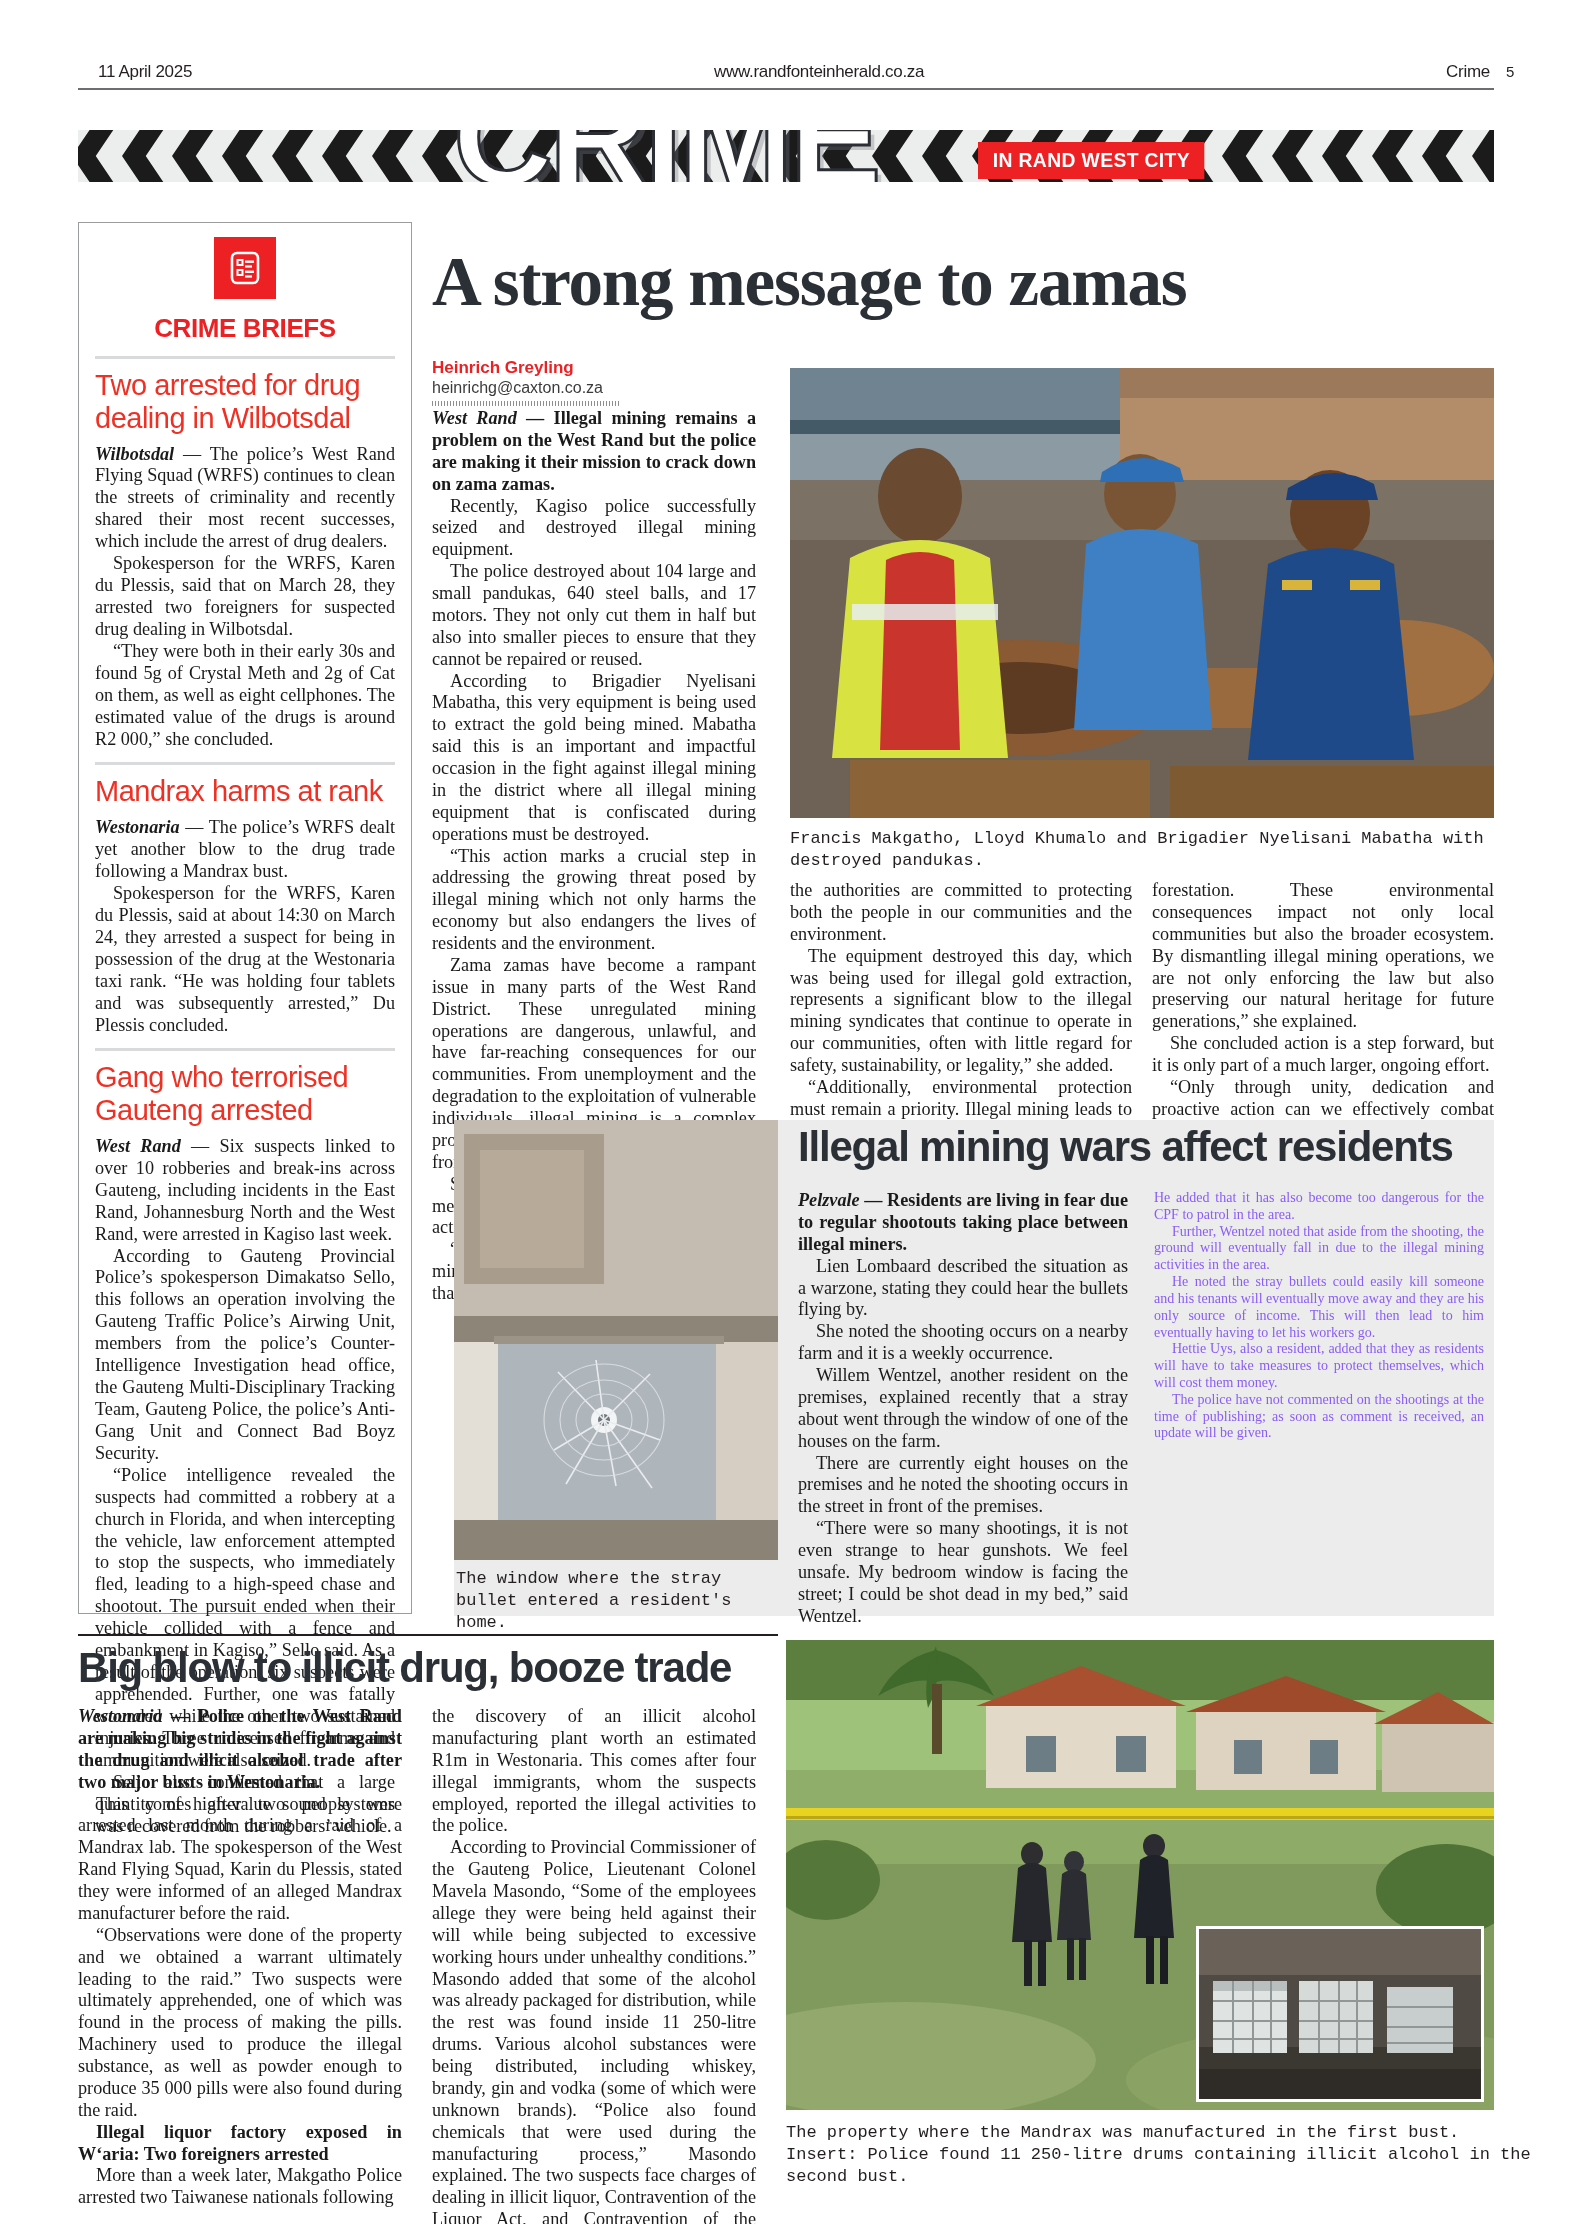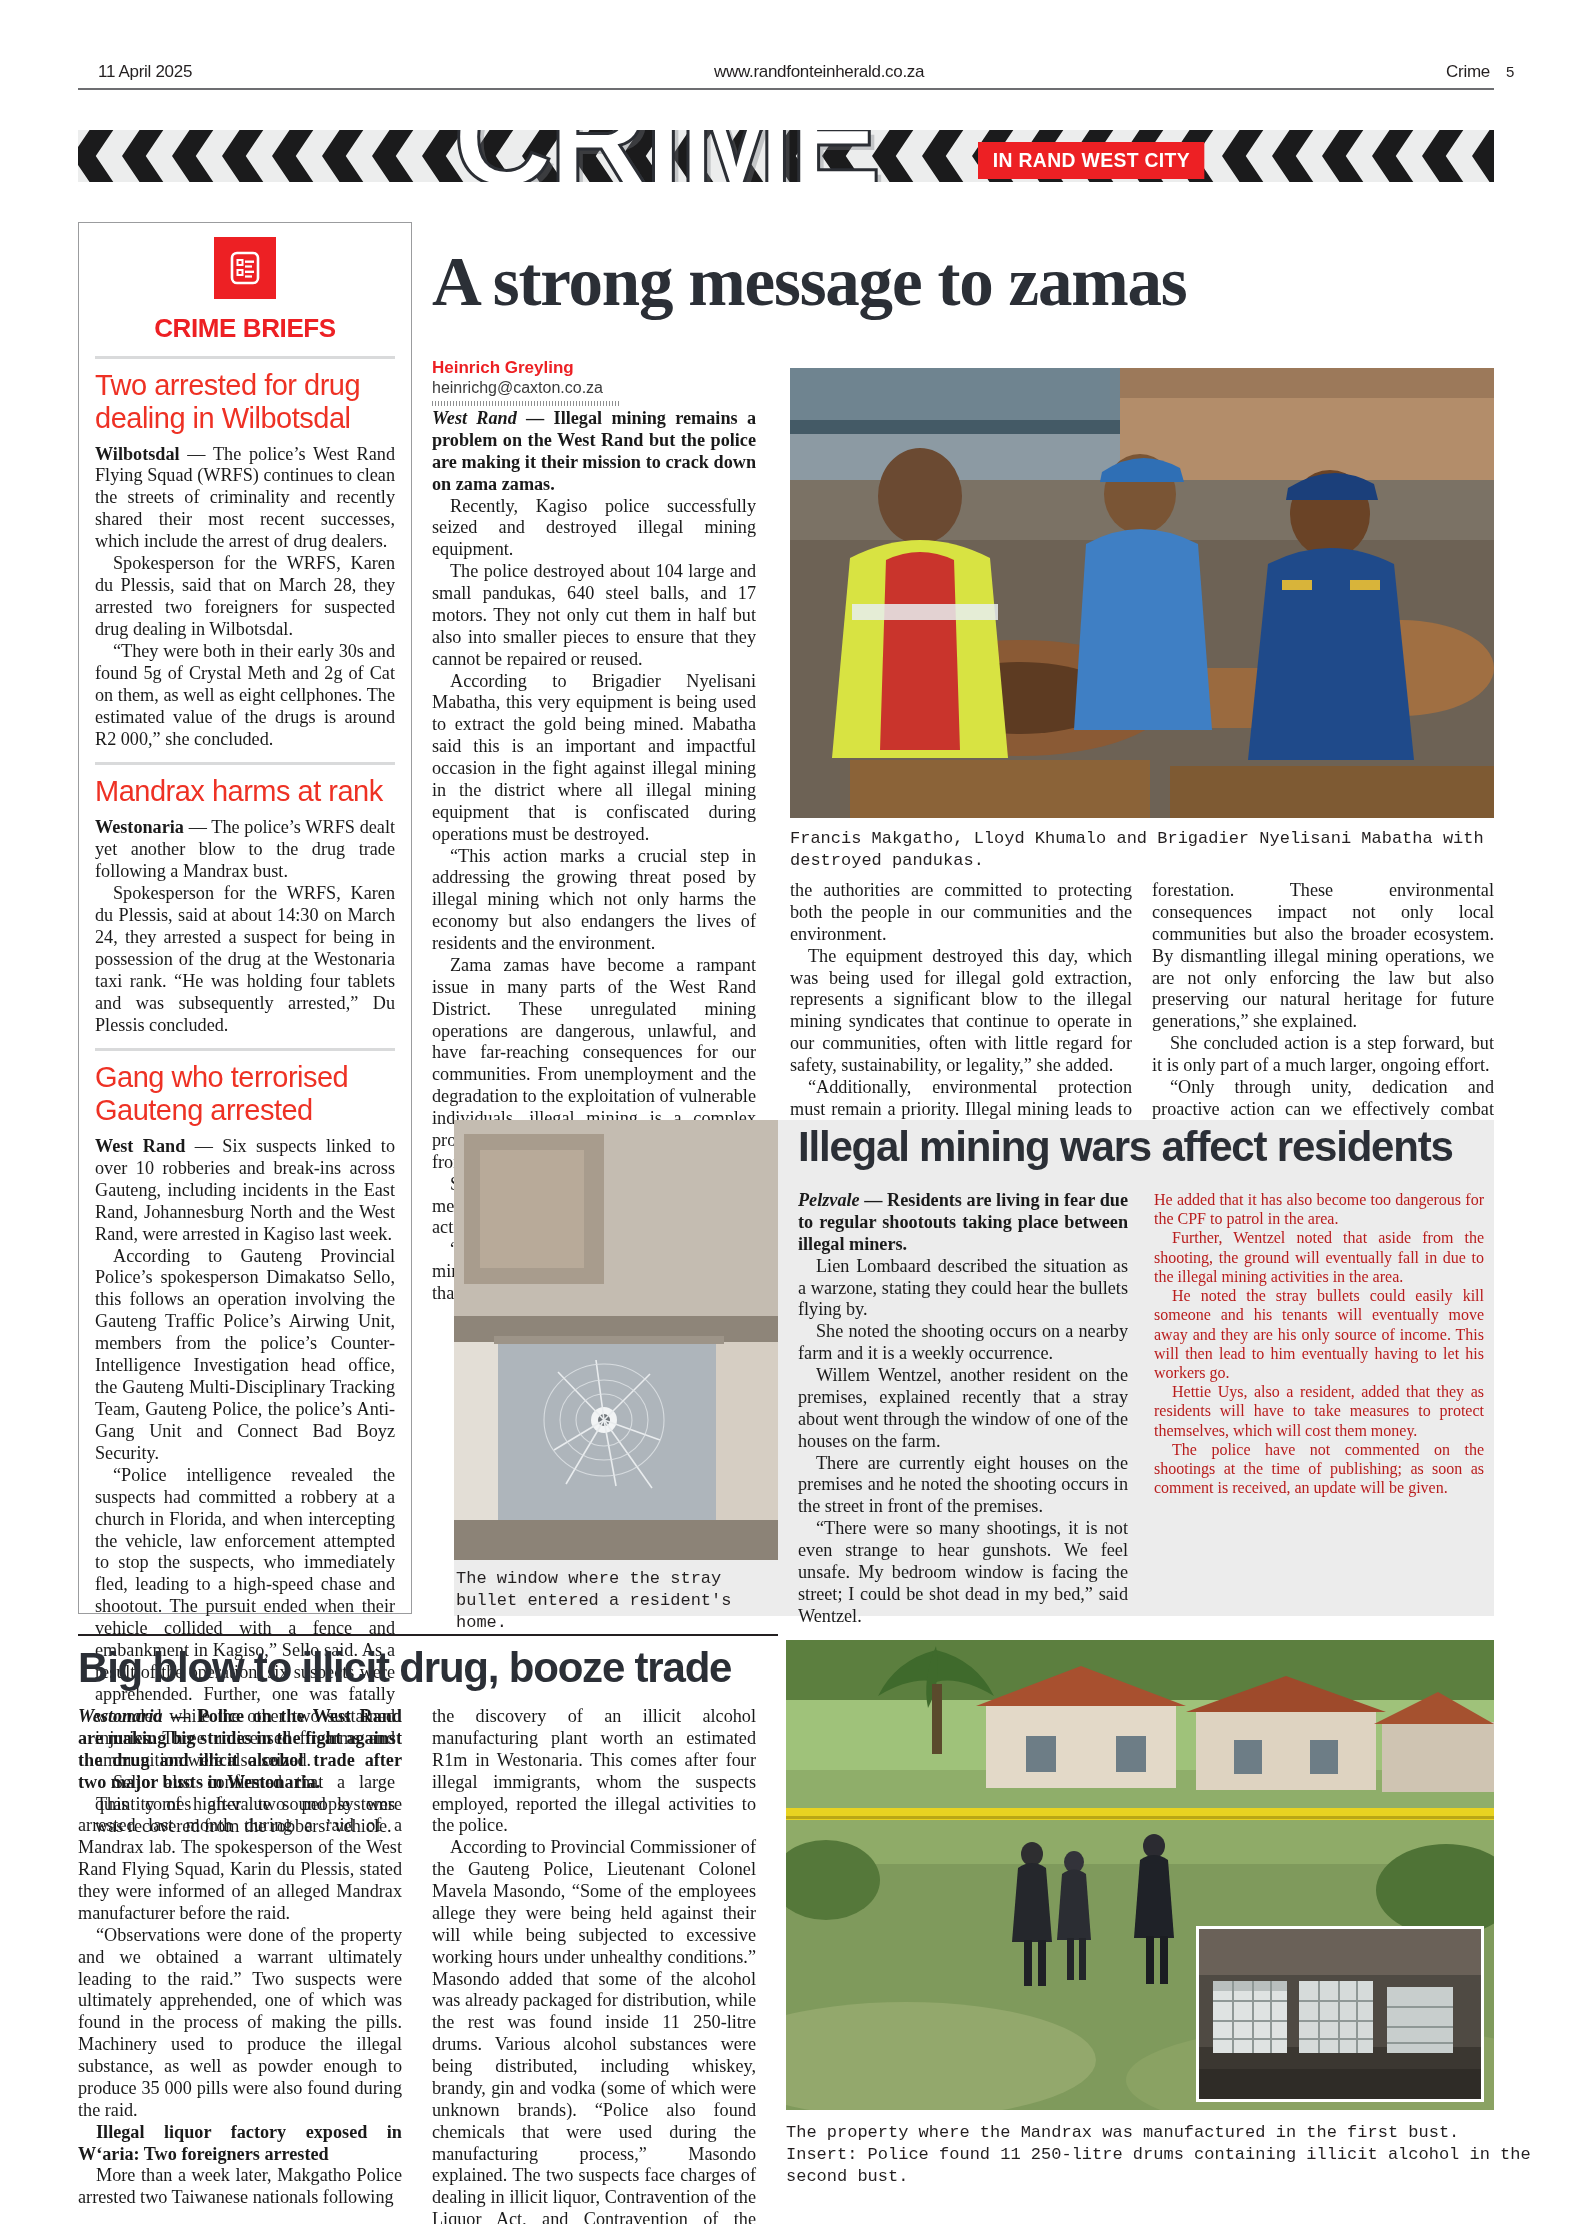--- a/index.html
+++ b/index.html
@@ -82,21 +82,21 @@
   .brief-h {
     font-family: "Liberation Sans", sans-serif;
     font-weight: normal; font-size: 29px; line-height: 1.13;
     color: #ee3124; margin-bottom: 9px; letter-spacing: -.5px;
   }
   .brief-p {
     font-size: 18.2px; line-height: 1.205; color: #1a1a1a;
     text-align: justify; text-indent: 18px; hyphens: auto;
   }
   .brief-p.first { text-indent: 0; }
-  .brief-p b.loc { font-weight: bold; }
+  .brief-p b.loc { font-weight: bold; font-style: italic; }
 
   
   .main-head {
     position: absolute; left: 432px; top: 248px; width: 1062px;
     font-family: "Liberation Serif", serif;
     font-size: 69px; line-height: 1; color: #2b2f36;
     letter-spacing: -1.2px; white-space: nowrap;
   }
 
   
@@ -159,21 +159,21 @@
     position: absolute; left: 344px; top: 6px; width: 690px;
     font-family: "Liberation Sans", sans-serif;
     font-size: 42px; line-height: 1; color: #2b2f36; letter-spacing: -1.2px;
   }
   .wars-c1 {
     position: absolute; left: 344px; top: 70px; width: 330px;
     font-size: 18.2px; line-height: 1.202; color: #1a1a1a; text-align: justify;
   }
   .wars-c2 {
     position: absolute; left: 700px; top: 70px; width: 330px;
-    font-size: 16px; line-height: 1.202; color: #b91c1c; text-align: justify;
+    font-size: 14px; line-height: 1.202; color: #8b5cf6; text-align: justify;
   }
 
   
   .rule-bottom {
     position: absolute; left: 78px; top: 1634px; width: 700px;
     height: 2px; background: #231f20;
   }
   .bot-title {
     position: absolute; left: 78px; top: 1646px; width: 700px;
     font-family: "Liberation Sans", sans-serif;

